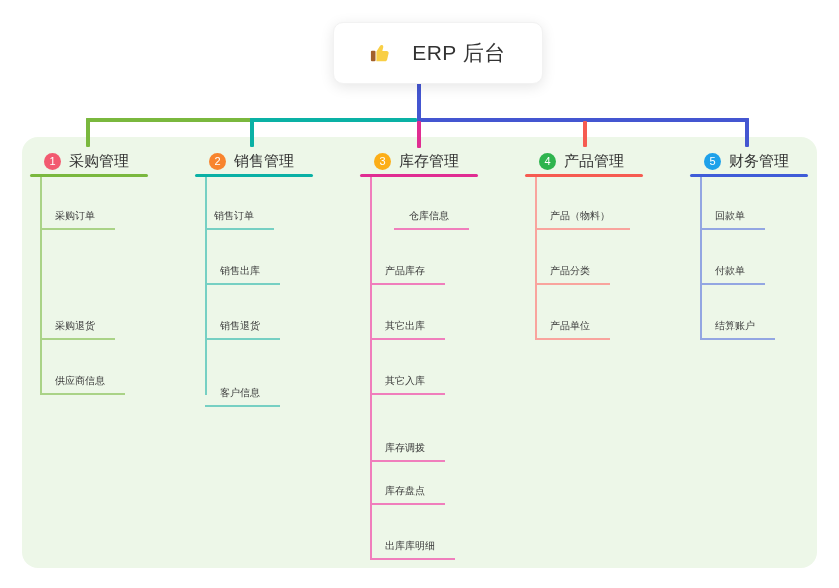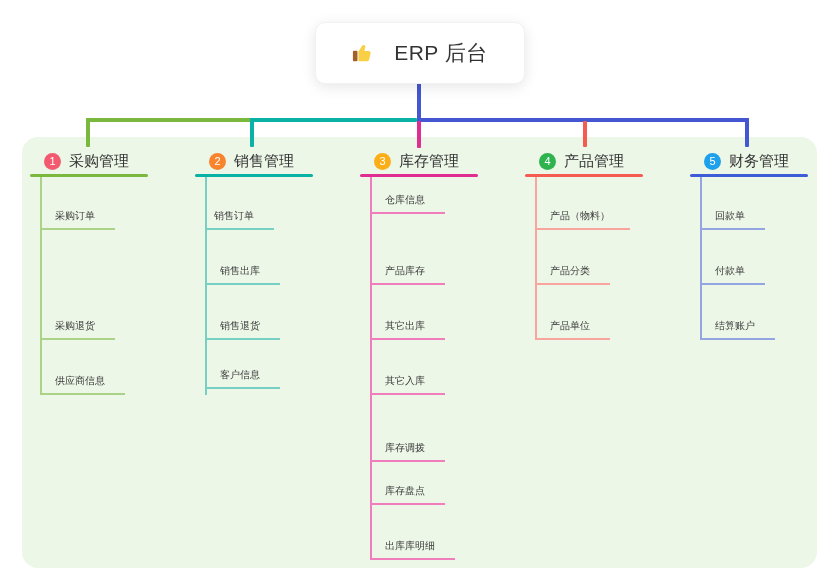--- a/index.html
+++ b/index.html
@@ -7,21 +7,21 @@
     position:relative; width:839px; height:588px; background:#ffffff;
     font-family:"Liberation Sans", sans-serif; overflow:hidden;
   }
   .panel {
     position:absolute; left:22px; top:137px; width:795px; height:431px;
     border-radius:16px;
   }
   .line { position:absolute; border-radius:1px; }
 
   .root-node {
-    position:absolute; left:315px; top:22px; width:208px; height:60px;
+    position:absolute; left:333px; top:22px; width:208px; height:60px;
     background:#ffffff; border:1px solid #f2f2f2; border-radius:10px;
     box-shadow:0 3px 14px rgba(0,0,0,0.10);
     display:flex; align-items:center; justify-content:center; gap:20px;
     cursor:pointer;
   }
   .root-title { font-size:21px; color:#333333; letter-spacing:0.5px; }
   .thumb { width:22px; height:22px; display:flex; }
 
   .branch { position:absolute; top:150px; width:165px; }
   .branch-header {
@@ -85,31 +85,31 @@
   <div class="branch" style="left:195px;">
     <div class="branch-header">
       <span class="badge" style="background-color: rgb(248, 132, 46);">2</span>
       <span class="branch-label">销售管理</span>
     </div>
     <div class="branch-underline" style="background-color: rgb(10, 177, 165);"></div>
     <div class="spine" style="height: 218px; background-color: rgb(118, 208, 195);"></div>
     <div class="child" style="top: 54px; border-bottom-color: rgb(118, 208, 195); padding-left: 9px;">销售订单</div>
     <div class="child" style="top: 109px; border-bottom-color: rgb(118, 208, 195);">销售出库</div>
     <div class="child" style="top: 164px; border-bottom-color: rgb(118, 208, 195);">销售退货</div>
-    <div class="child" style="top: 213px; border-bottom-color: rgb(118, 208, 195);">客户信息</div>
+    <div class="child" style="top: 231px; border-bottom-color: rgb(118, 208, 195);">客户信息</div>
   </div>
 
   <div class="branch" style="left:360px;">
     <div class="branch-header">
       <span class="badge" style="background-color: rgb(252, 174, 23);">3</span>
       <span class="branch-label">库存管理</span>
     </div>
     <div class="branch-underline" style="background-color: rgb(224, 45, 146);"></div>
     <div class="spine" style="height: 383px; background-color: rgb(240, 126, 188);"></div>
-    <div class="child" style="top: 38px; border-bottom-color: rgb(240, 126, 188);">仓库信息</div>
+    <div class="child" style="top: 54px; border-bottom-color: rgb(240, 126, 188); margin-left: 24px;">仓库信息</div>
     <div class="child" style="top: 109px; border-bottom-color: rgb(240, 126, 188);">产品库存</div>
     <div class="child" style="top: 164px; border-bottom-color: rgb(240, 126, 188);">其它出库</div>
     <div class="child" style="top: 219px; border-bottom-color: rgb(240, 126, 188);">其它入库</div>
     <div class="child" style="top: 274px; border-bottom-color: rgb(240, 126, 188); margin-top: 12px;">库存调拨</div>
     <div class="child" style="top: 329px; border-bottom-color: rgb(240, 126, 188);">库存盘点</div>
     <div class="child" style="top: 384px; border-bottom-color: rgb(240, 126, 188);">出库库明细</div>
   </div>
 
   <div class="branch" style="left:525px;">
     <div class="branch-header">

